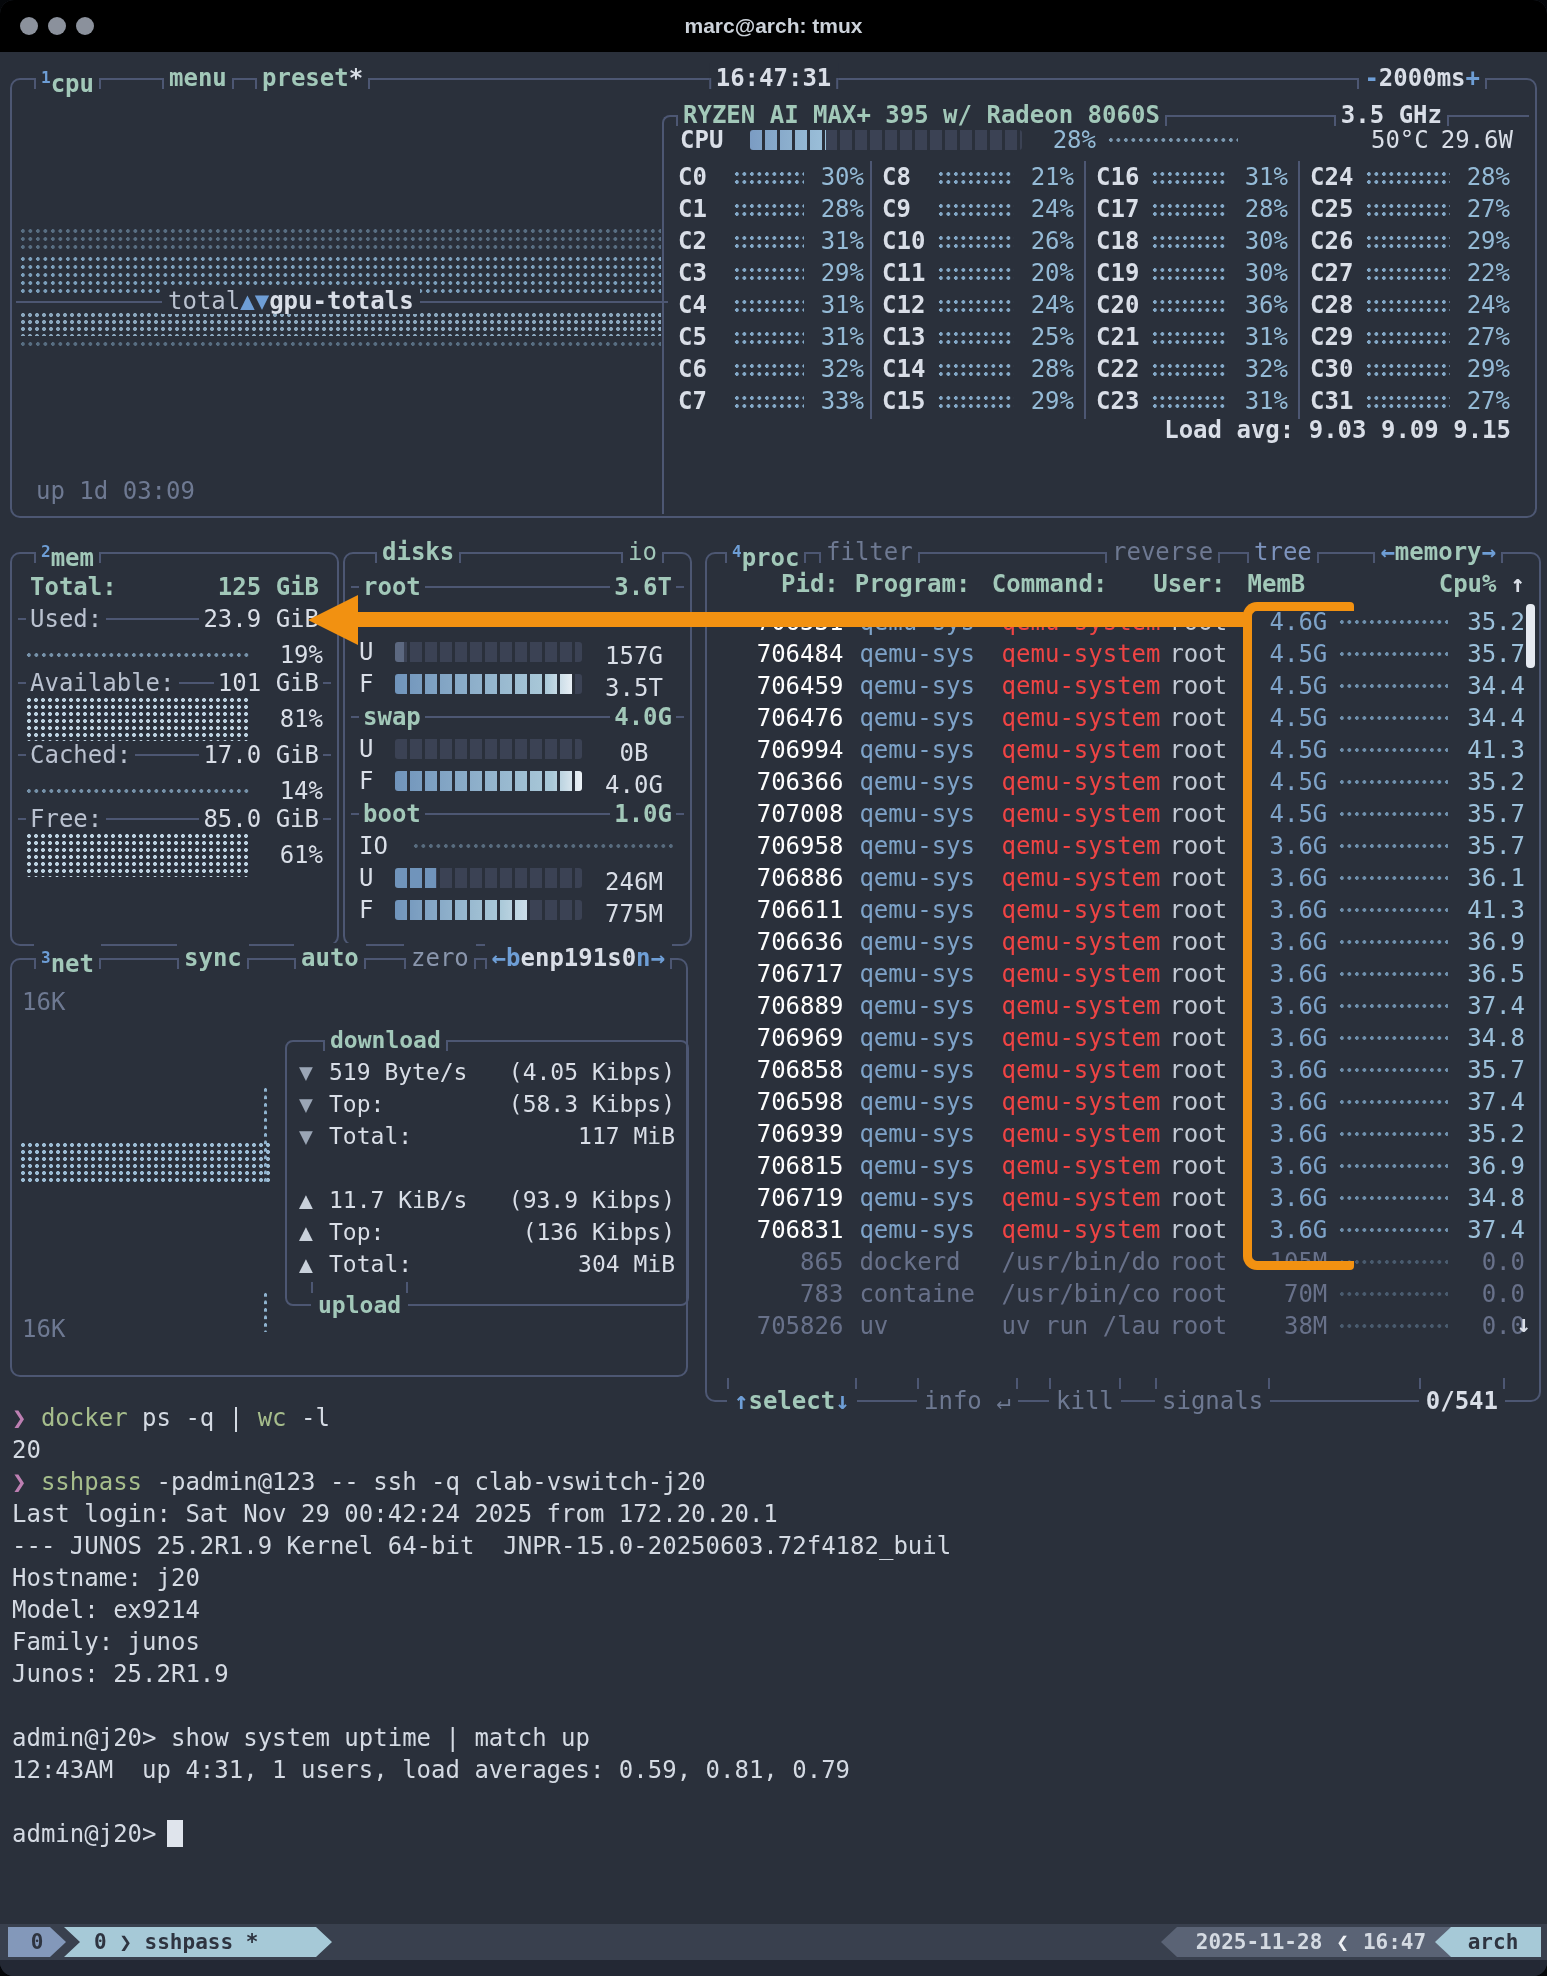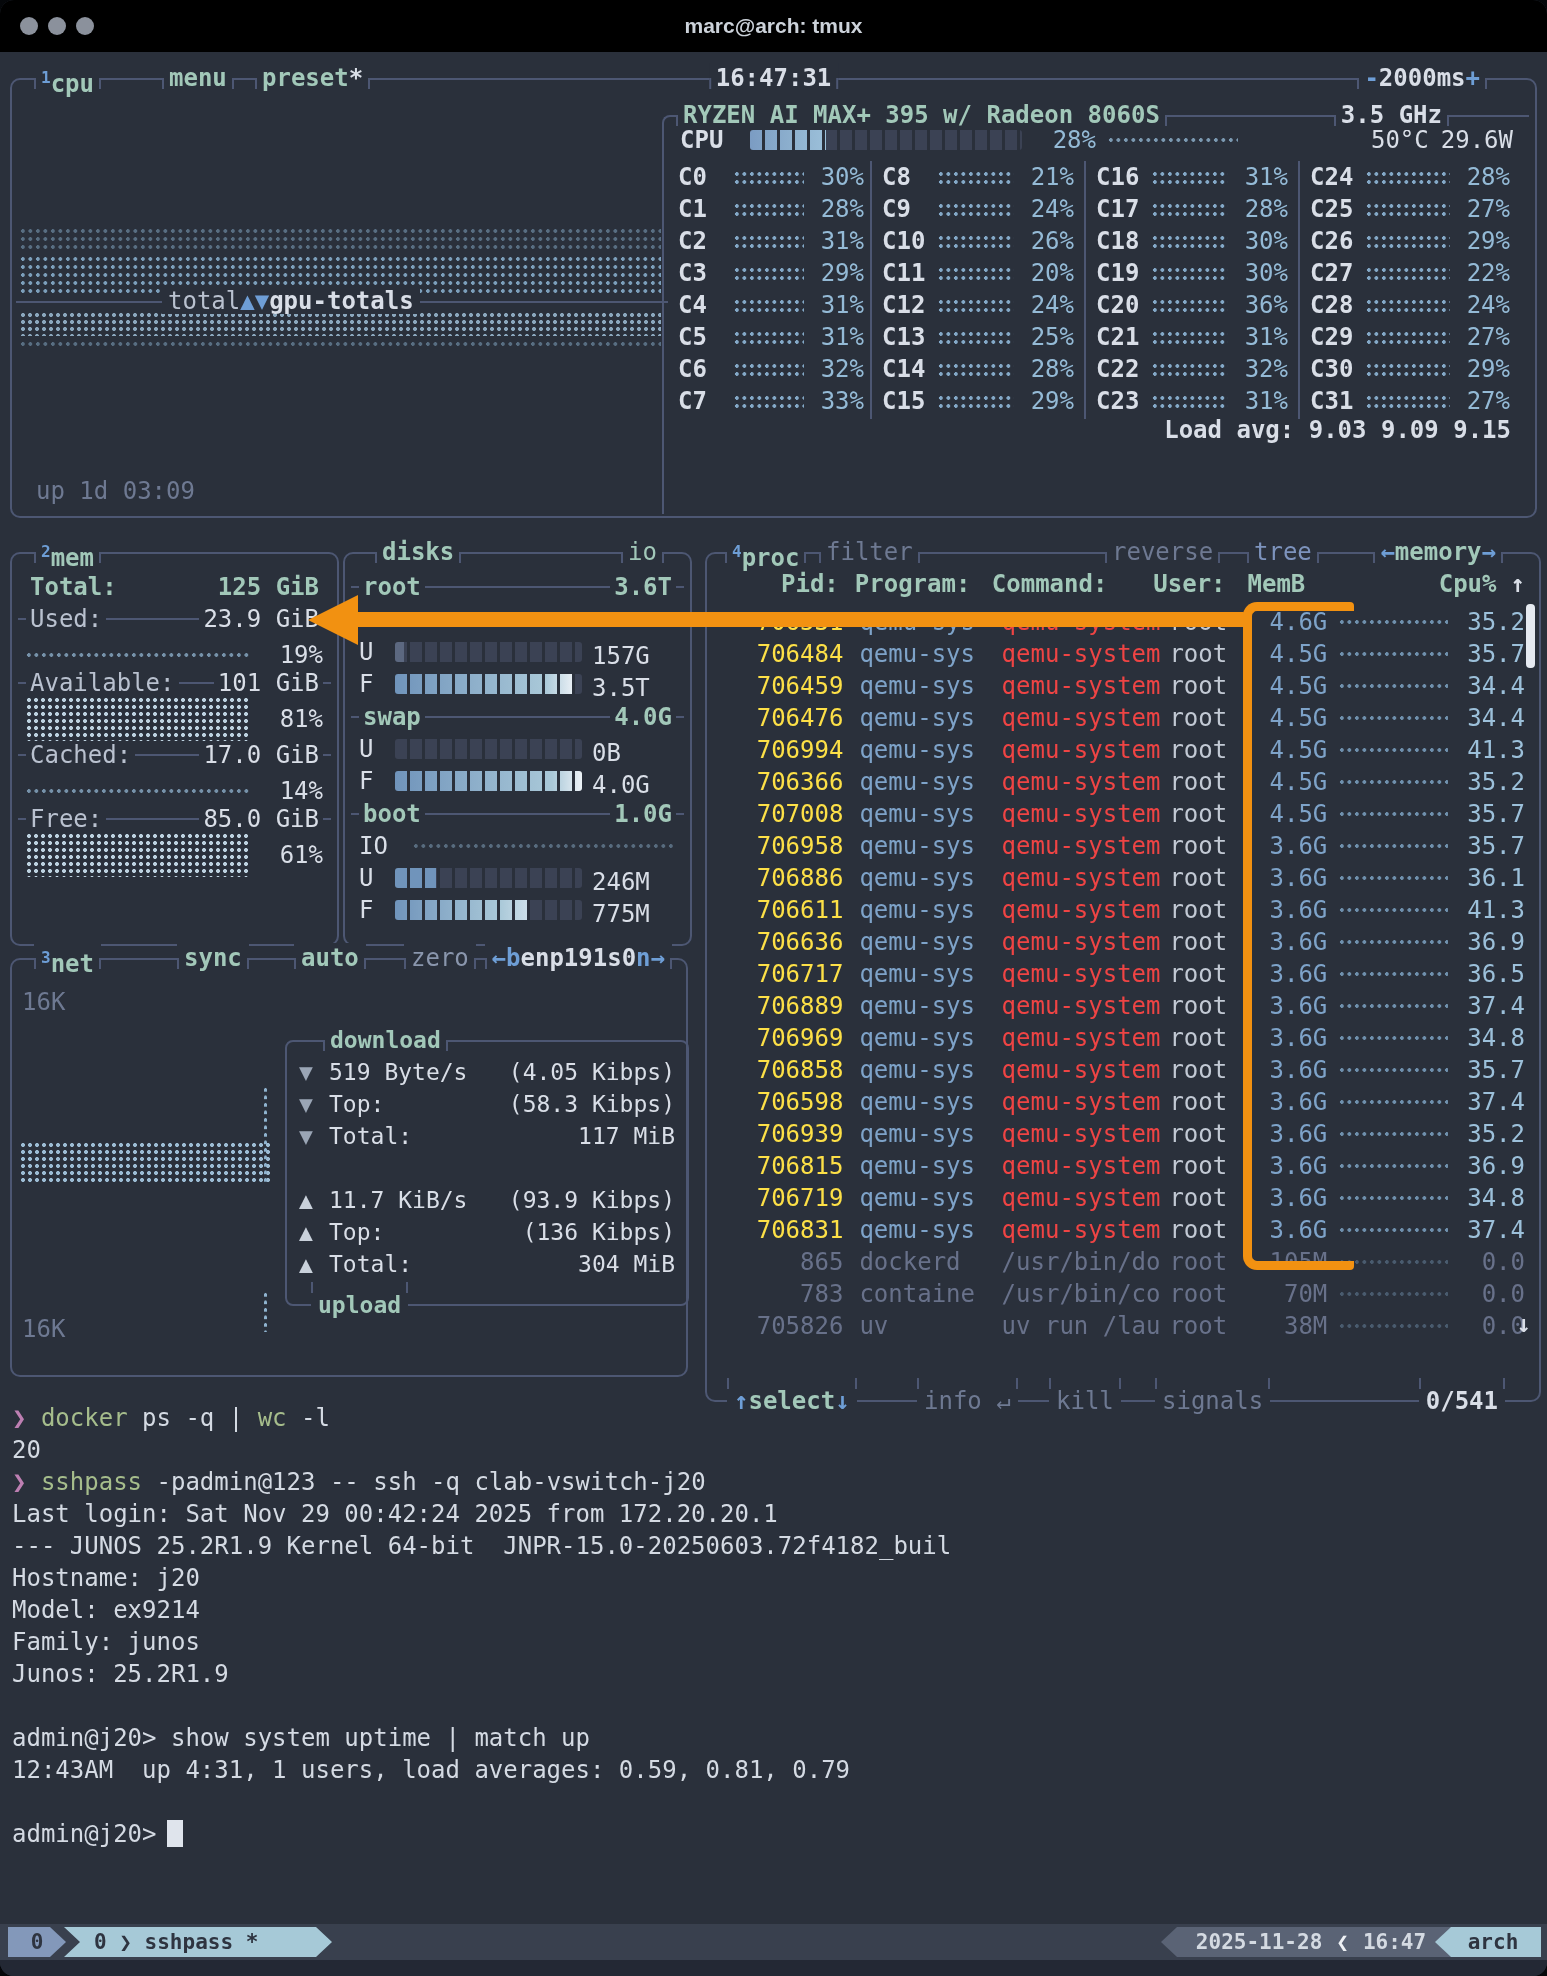--- a/index.html
+++ b/index.html
@@ -38,32 +38,32 @@
   
   .mrow{position:absolute;left:14px;right:14px;height:26px;display:flex;justify-content:space-between;align-items:center;white-space:pre;}
   .mrow.ln::before{content:'';position:absolute;left:-8px;right:-8px;top:12px;height:2px;background:#4d5773;}
   .mrow span{position:relative;background:#2a303b;padding:0 4px;}
   .mg{position:absolute;left:14px;right:14px;display:flex;align-items:center;}
   .mg .gp{width:72px;text-align:right;}
   
   .drow{position:absolute;left:14px;right:14px;height:26px;display:flex;align-items:center;gap:10px;white-space:pre;}
   .drow .ul{width:26px;}
   .drow .meter{flex:1;}
-  .drow .dv{width:84px;text-align:left;margin-top:8px;}
+  .drow .dv{width:84px;text-align:center;margin-top:8px;}
   .dhead{position:absolute;left:14px;right:14px;height:26px;display:flex;justify-content:space-between;align-items:center;}
   .dhead::before{content:'';position:absolute;left:-8px;right:-8px;top:12px;height:2px;background:#4d5773;}
   .dhead span{position:relative;background:#2a303b;padding:0 4px;}
   
   .netinner{position:absolute;left:273px;top:80px;width:400px;height:262px;border:2px solid #4d5773;border-radius:8px;font-size:23px;}
   .nrow{position:absolute;left:12px;right:12px;height:26px;display:flex;align-items:center;white-space:pre;}
   .nrow .nv{margin-left:auto;}
   .nrow .ar{width:30px;}
   
   .prow{height:32px;display:flex;align-items:center;white-space:pre;}
-  .c-pid{width:124px;text-align:right;color:#fde047;}
+  .c-pid{width:124px;text-align:right;color:#ffffff;}
   .c-prog{width:140px;margin-left:16px;color:#7ea3c9;}
   .c-cmd{width:170px;margin-left:4px;color:#ef4444;}
   .c-user{width:82px;color:#c2c9d4;}
   .c-mem{width:78px;text-align:right;color:#7ea3c9;}
   .c-dots{width:110px;height:9px;margin:0 12px;--dc:#6f90ad;}
   .c-cpu{width:66px;text-align:right;color:#9cc0da;}
   .dimrows .c-pid,.dimrows .c-prog,.dimrows .c-cmd,.dimrows .c-user,.dimrows .c-mem,.dimrows .c-cpu{color:#68718a;}
   .dimrows .c-dots{opacity:.45;}
   .hdr .c-pid,.hdr .c-prog,.hdr .c-cmd,.hdr .c-user,.hdr .c-mem,.hdr .c-cpu{color:#a2c8b9;font-weight:bold;}
   

